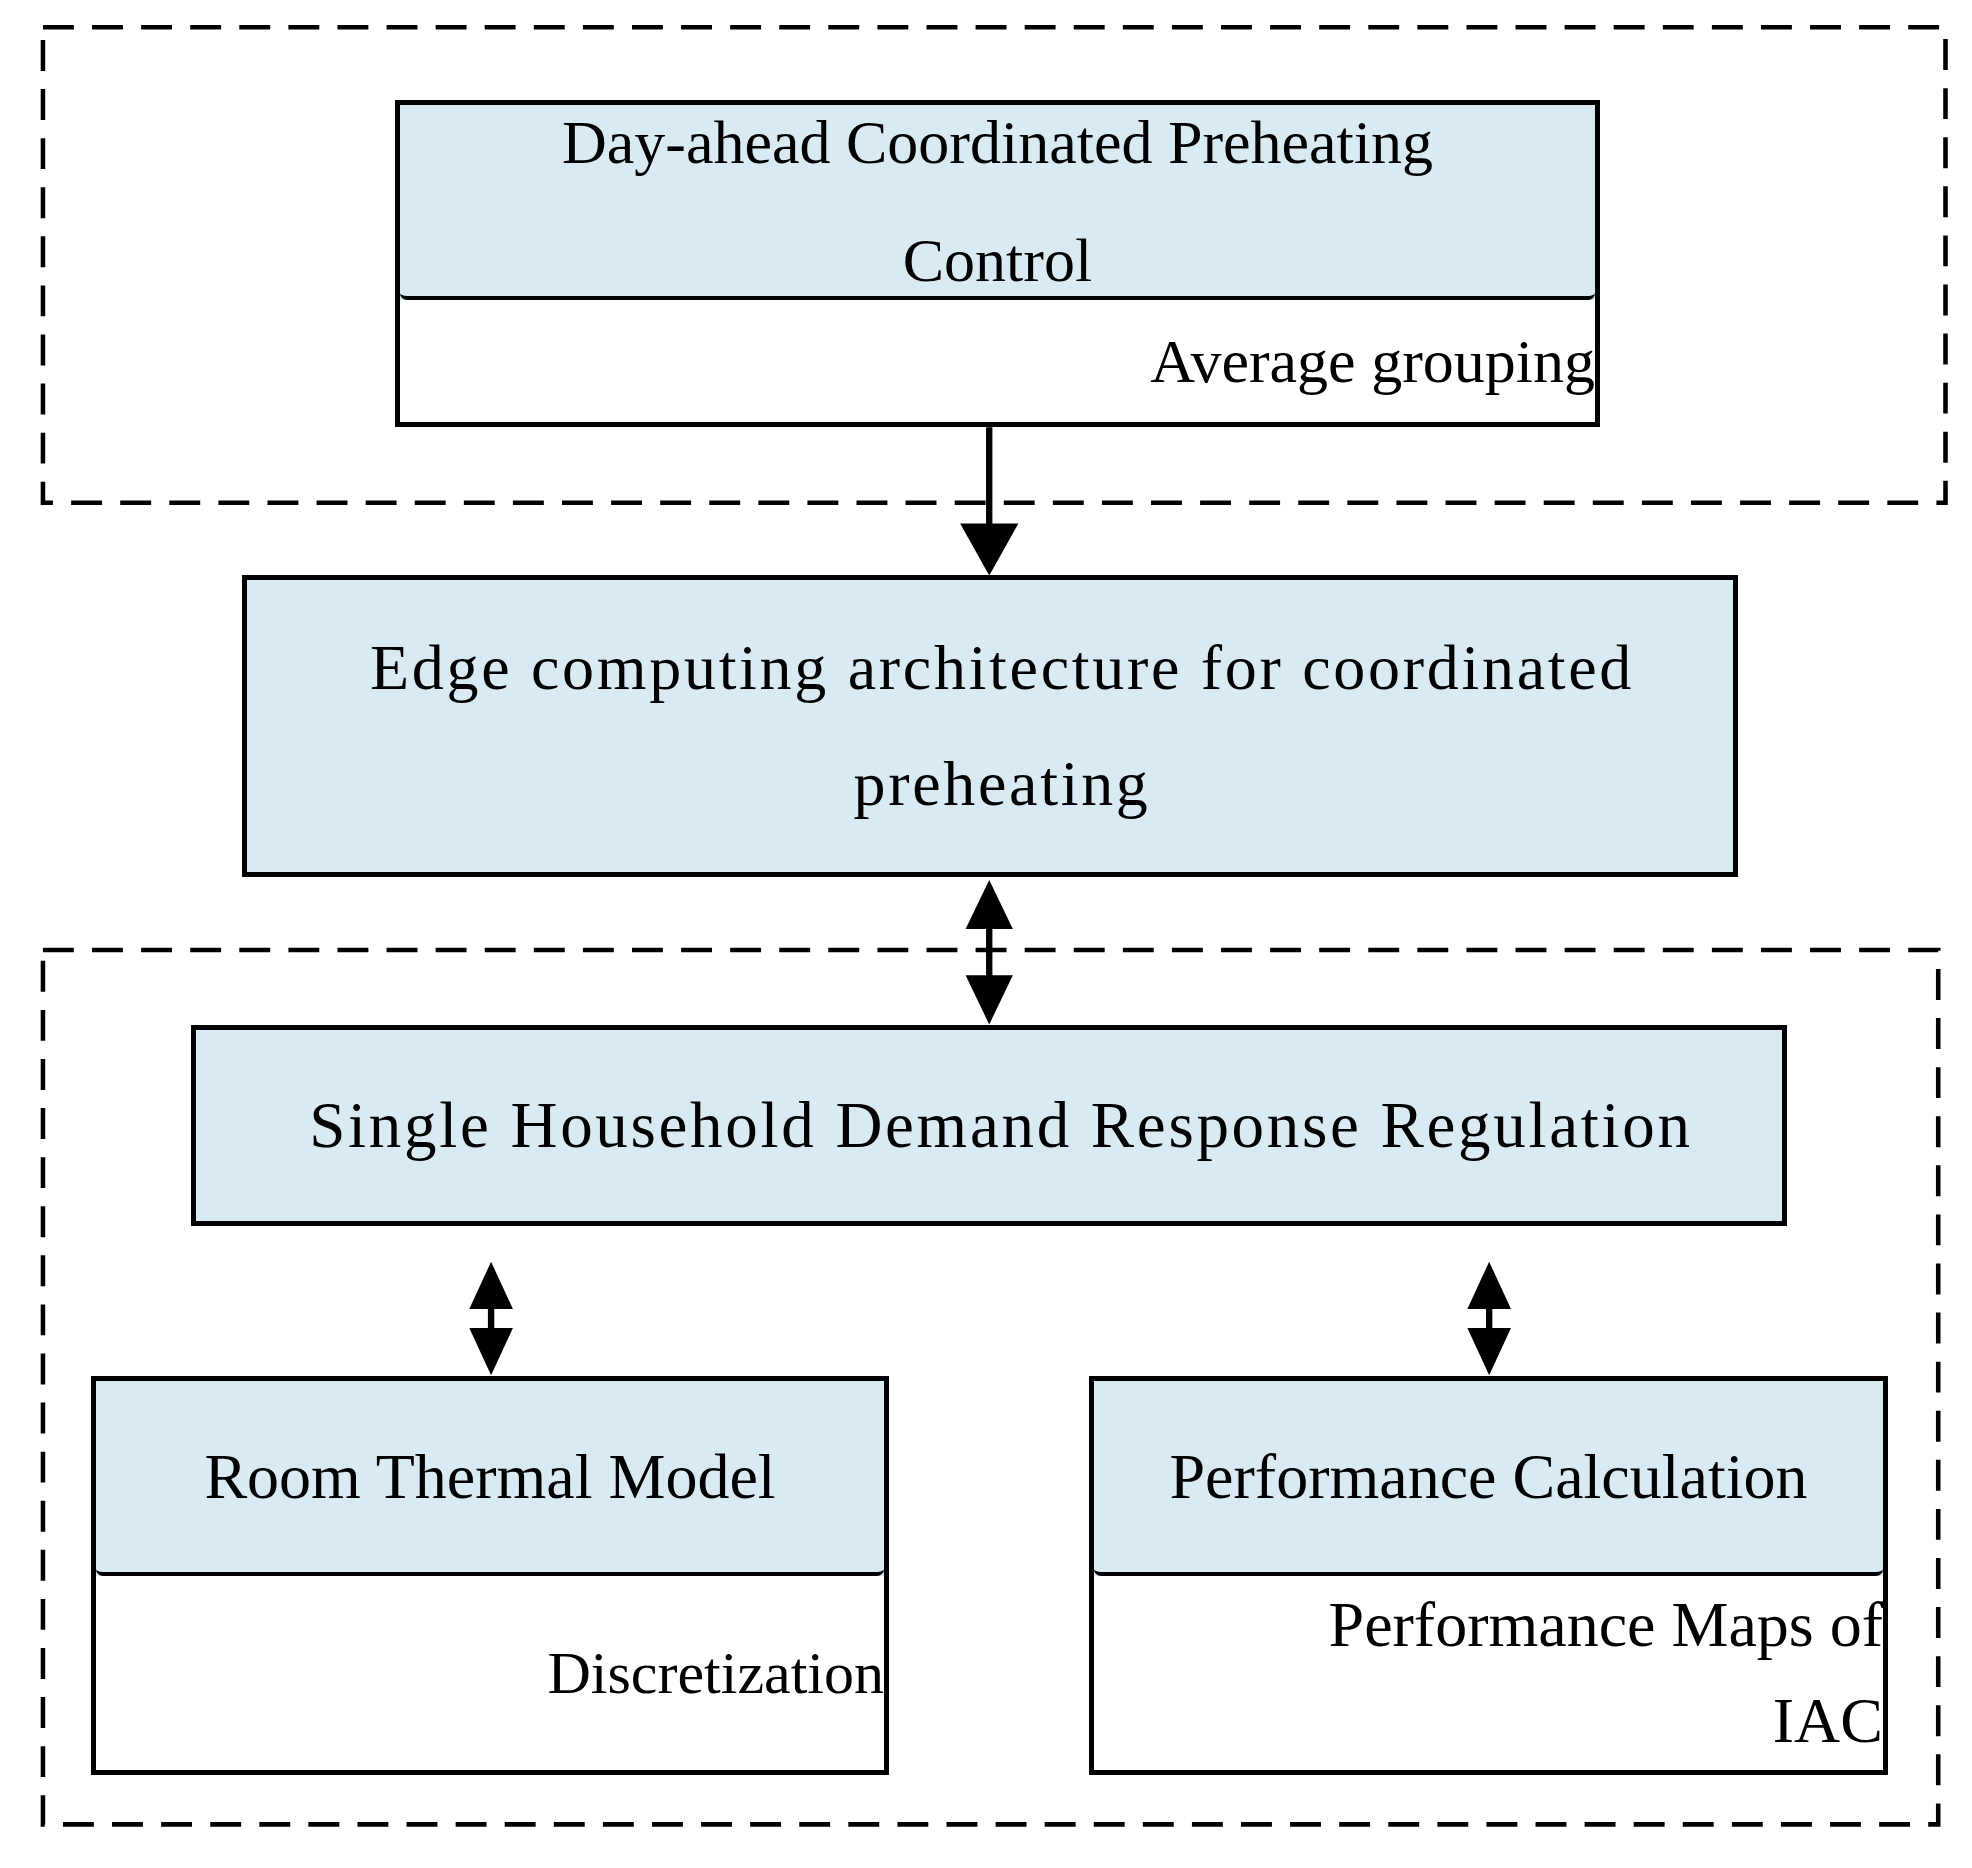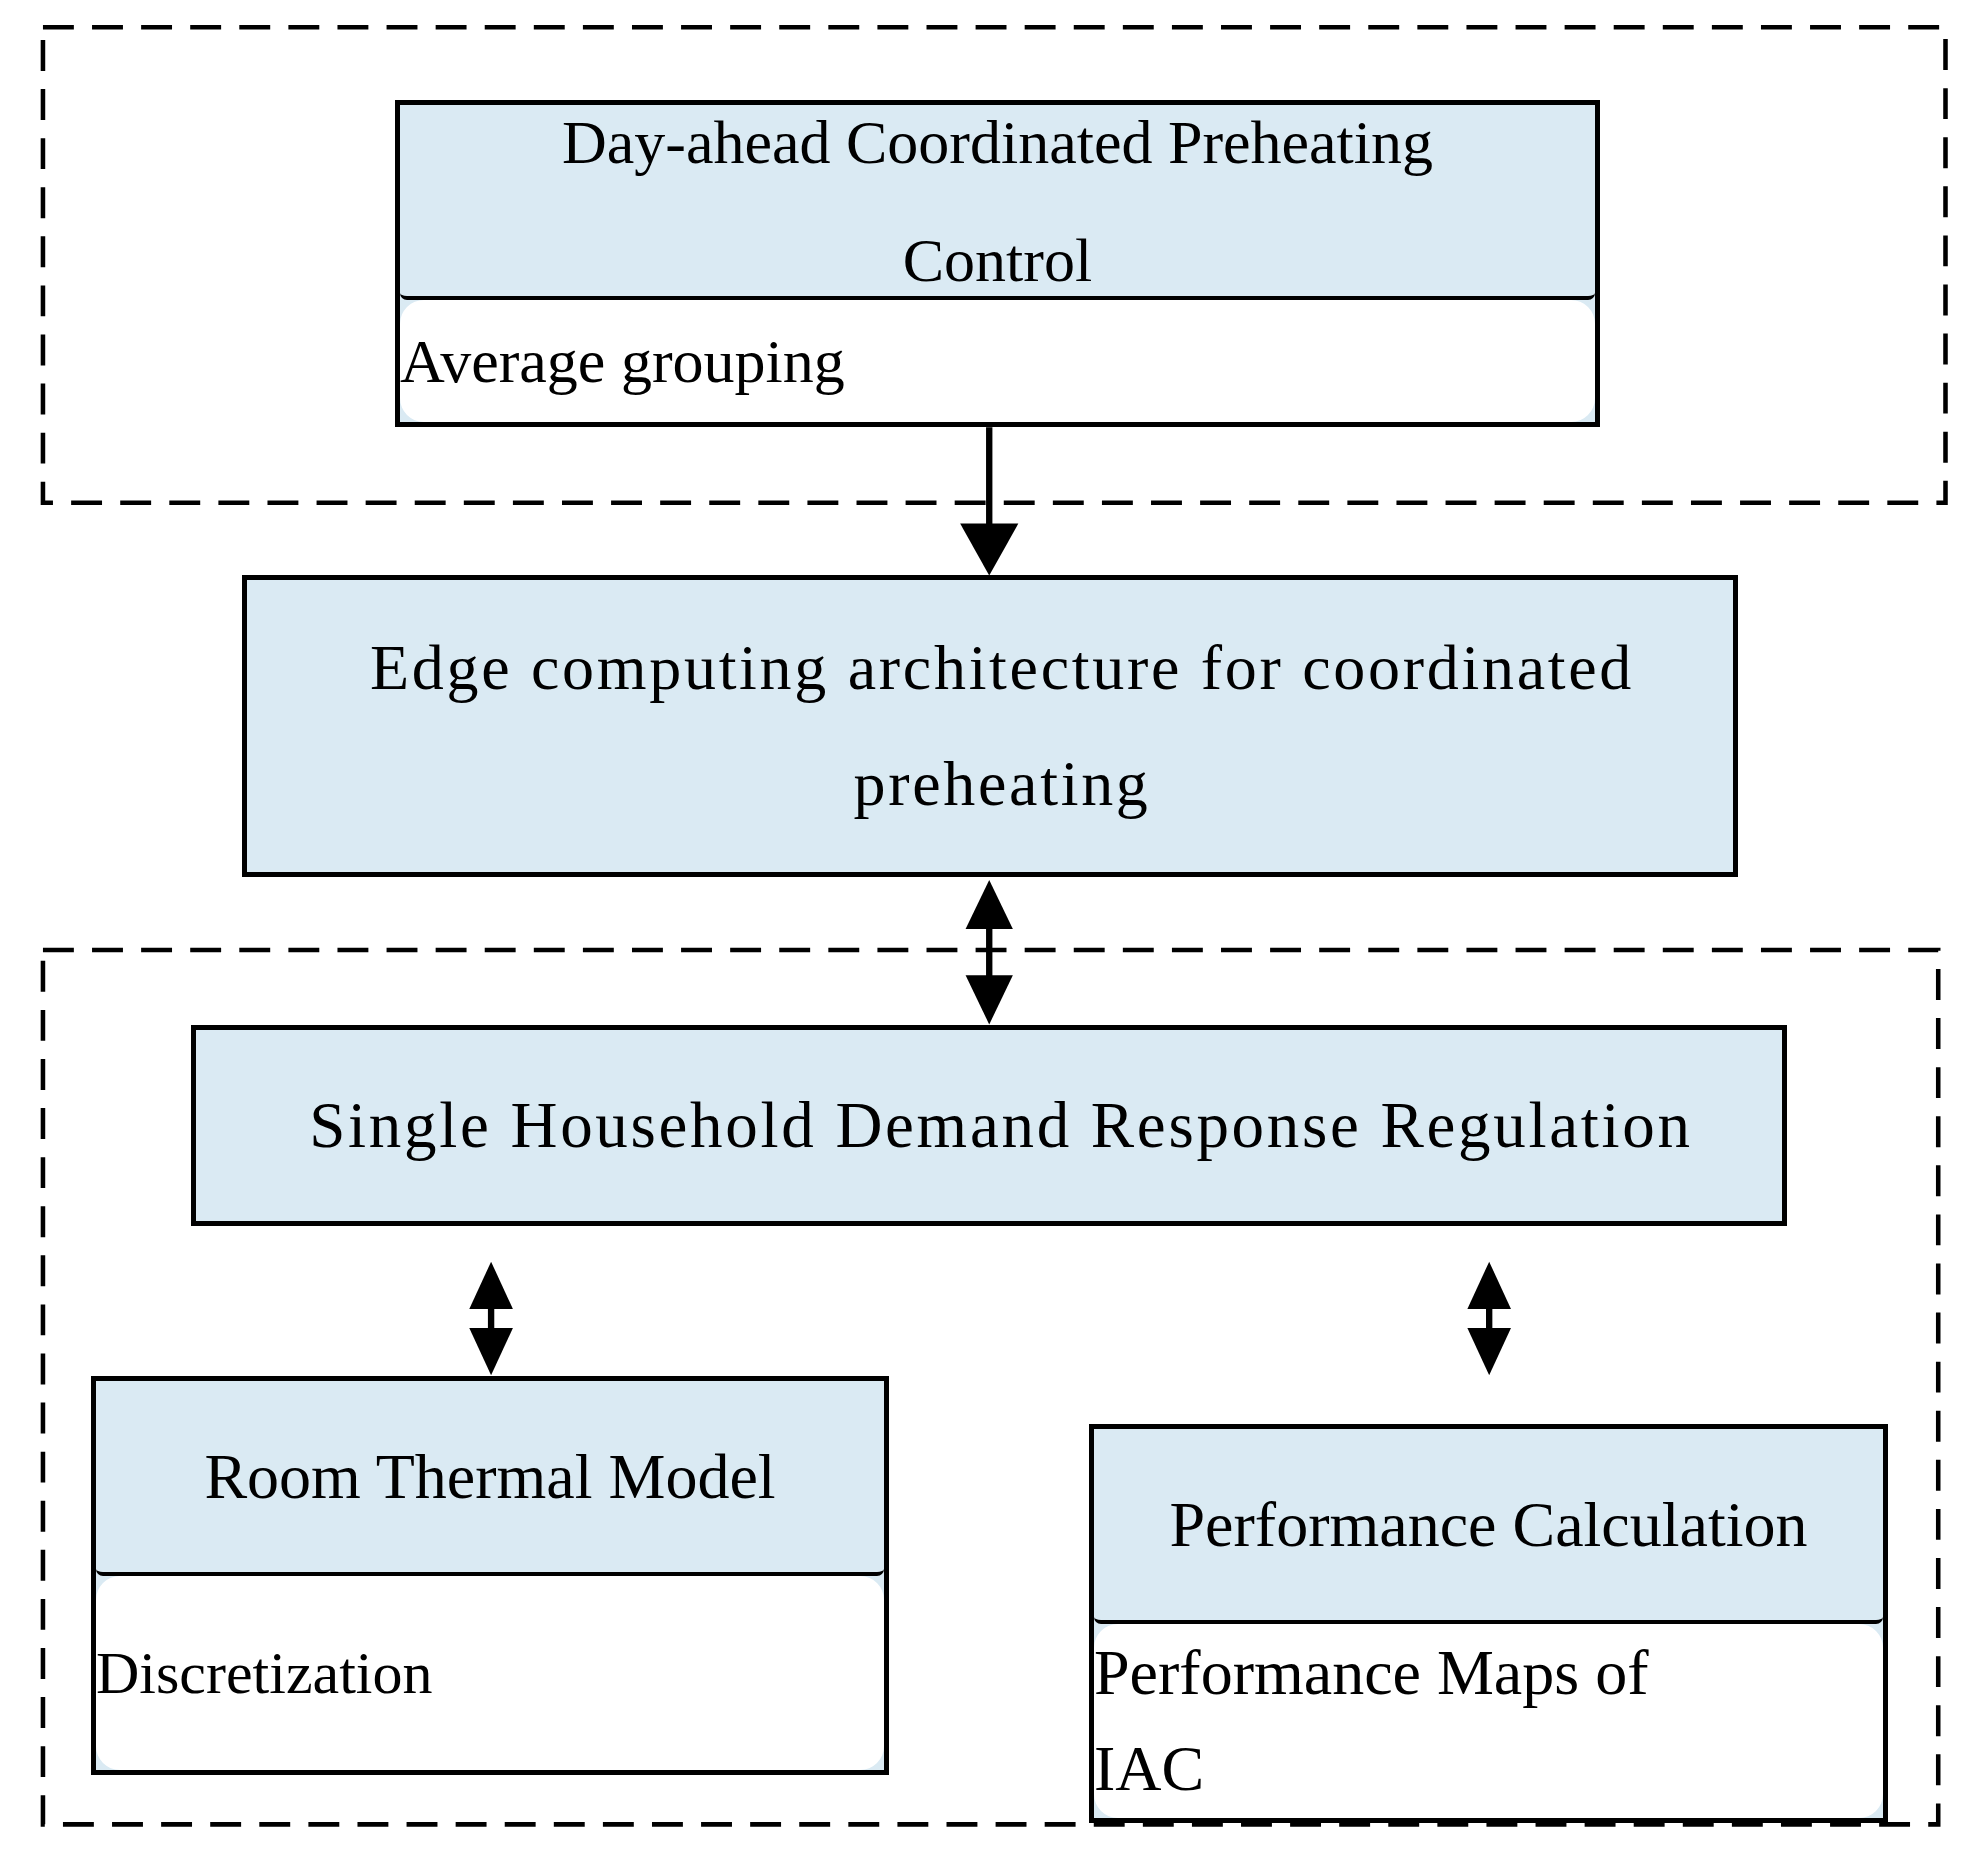--- a/index.html
+++ b/index.html
@@ -56,38 +56,37 @@
     align-items: center;
     text-align: center;
     border-radius: 7px;
   }
   .split-body {
     background: var(--background);
     flex: 1;
     display: flex;
     flex-direction: column;
     justify-content: center;
-    align-items: flex-start;
+    align-items: flex-end;
     text-align: center;
-    border-radius: 24px;
   }
   .t-68   { font-size: 62px; line-height: 118px; white-space: nowrap; }
   .t-70   { font-size: 64px; line-height: 116px; white-space: nowrap; }
   .t-70ls { font-size: 64px; line-height: 116px; letter-spacing: 2.7px; white-space: nowrap; }
   .t-72ls { font-size: 65px; line-height: 91px; letter-spacing: 2.7px; white-space: nowrap; }
   .t-84   { font-size: 60px; line-height: 100px; white-space: nowrap; }
   .perf-head-line { font-size: 64px; line-height: 136px; white-space: nowrap; }
   .perf-body-line { font-size: 64px; line-height: 96px; white-space: nowrap; }
 
   
   #day-ahead-box { left: 395px; top: 100px;  width: 1205px; height: 327px; }
   #edge-box      { left: 242px; top: 575px;  width: 1496px; height: 302px; }
   #single-box    { left: 191px; top: 1025px; width: 1596px; height: 201px; }
   #room-box      { left: 91px; top: 1376px; width: 798px;  height: 399px; }
-  #perf-box      { left: 1089px; top: 1376px; width: 799px; height: 399px; margin-top: 48px; }
+  #perf-box      { left: 1089px; top: 1376px; width: 799px; height: 399px; }
 </style>
 </head>
 <body>
 
 <div class="canvas">
 
   <svg class="overlay" viewBox="0 0 2170 2055" xmlns="http://www.w3.org/2000/svg">
 
     <rect class="dashed-rect" x="47" y="30" width="2093" height="523"></rect>
     <rect class="dashed-rect" x="47" y="1045" width="2085" height="962"></rect>

